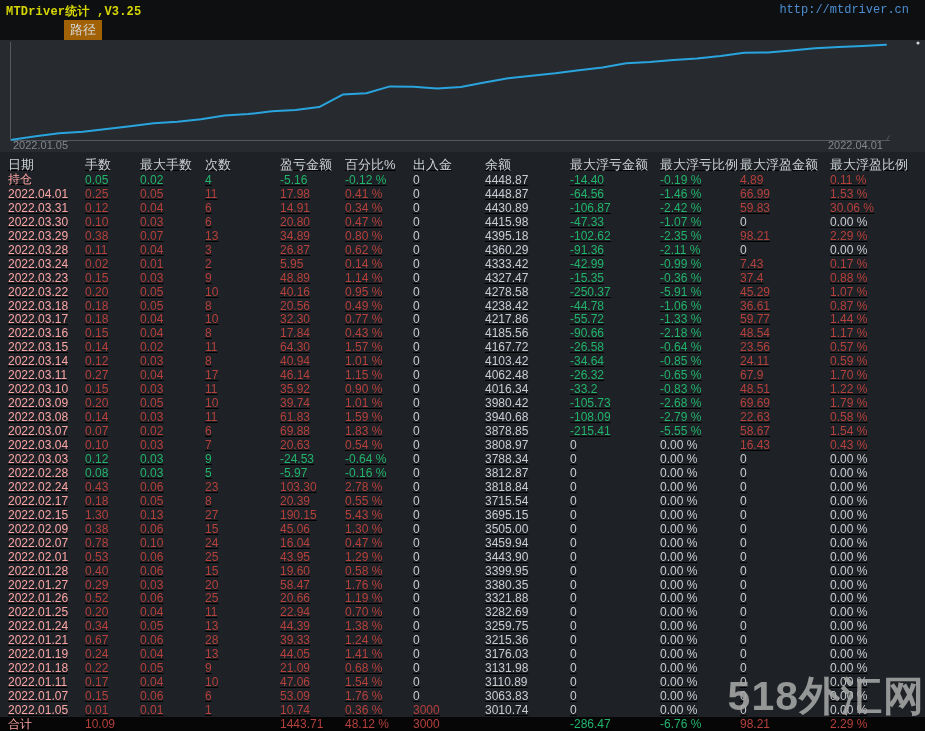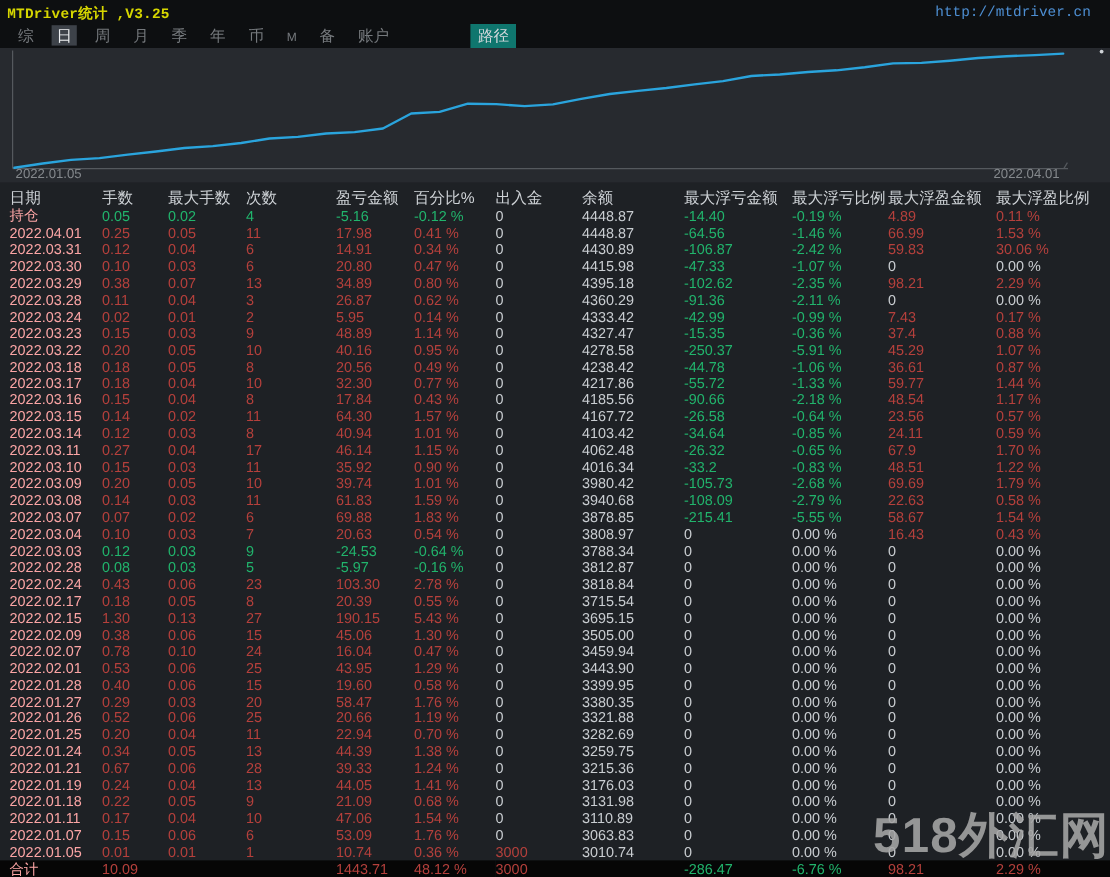--- a/index.html
+++ b/index.html
@@ -28,41 +28,42 @@
     position:absolute;left:0;top:20px;width:925px;height:20px;
     background:#0d0f11;display:flex;align-items:center;
   }
   .menu-item{
     color:#75797d;font-size:13px;padding:1px 4px;margin-left:11px;
     cursor:pointer;white-space:nowrap;
   }
   .menu-item.small{font-size:10px;}
   .menu-item.selected{background:#3d4249;color:#eceef0;}
   .path-btn{
-    color:#d4d8dc;font-size:13px;background:#0f766e;padding:1px 6px;
+    color:#d4d8dc;font-size:13px;background:#a16207;padding:1px 6px;
     margin-left:64px;cursor:pointer;white-space:nowrap;
   }
   
   .chart{
     position:absolute;left:0;top:40px;width:925px;height:112px;
     background:#272a2f;
   }
   .chart svg{position:absolute;left:0;top:0;}
   .axis-label{
     position:absolute;font-size:11px;color:#84888c;top:99px;
   }
   .axis-label.left{left:13px;}
   .axis-label.right{right:42px;}
   
   .table{
     position:absolute;left:0;top:156px;width:807px;height:575px;
     display:grid;
     grid-template-columns:85px 55px 65px 75px 65px 68px 72px 85px 90px 80px 90px 95px;
     grid-template-rows:17px repeat(40,1fr);
     font-size:12px;
+    text-decoration:underline;
   }
   .cell{
     overflow:hidden;white-space:nowrap;display:flex;align-items:center;
   }
   .cell.first{padding-left:8px;}
   .hcell{
     color:#ced2d6;font-size:13px;
   }
   .c-date{color:#fca5a5;}
   .c-up{color:#b5403c;}
@@ -78,21 +79,20 @@
 </style>
 </head>
 <body>
 
 <div class="titlebar">
   <span class="app-title">MTDriver统计 ,V3.25</span>
   <span class="site-link">http://mtdriver.cn</span>
 </div>
 
 <div class="menubar">
-  <span id="menu-items"><span class="menu-item">综</span><span class="menu-item selected">日</span><span class="menu-item">周</span><span class="menu-item">月</span><span class="menu-item">季</span><span class="menu-item">年</span><span class="menu-item">币</span><span class="menu-item small">M</span><span class="menu-item">备</span><span class="menu-item">账户</span></span>
   <span class="path-btn">路径</span>
 </div>
 
 <div class="chart">
   <svg id="chart-svg" width="925" height="112" viewBox="0 0 925 112">
       <line x1="10.5" y1="2" x2="10.5" y2="100.5" stroke="#55595e" stroke-width="1"></line>
       <line x1="10.5" y1="100.5" x2="890" y2="100.5" stroke="#55595e" stroke-width="1"></line>
       <line x1="886.5" y1="100.5" x2="889.5" y2="95.5" stroke="#55595e" stroke-width="1"></line>
       <polyline points="12.0,99.8 35.6,96.3 59.2,93.2 82.9,91.8 106.5,88.9 130.1,86.3 153.7,83.3 177.4,81.8 201.0,79.2 224.6,75.4 248.2,74.1 271.8,71.2 295.5,70.1 319.1,67.1 342.7,54.6 366.3,53.2 389.9,46.4 413.6,46.8 437.2,48.4 460.8,47.0 484.4,42.4 508.1,38.3 531.7,35.7 555.3,33.3 578.9,30.3 602.5,27.6 626.2,23.3 649.8,22.1 673.4,20.0 697.0,18.6 720.6,16.0 744.3,12.8 767.9,12.4 791.5,10.6 815.1,8.3 838.8,6.9 862.4,5.9 886.0,4.7" fill="none" stroke="#2aa4dd" stroke-width="2" stroke-linejoin="round" stroke-linecap="round"></polyline>
       <circle cx="918" cy="3" r="1.6" fill="#cfd3d7"></circle>

